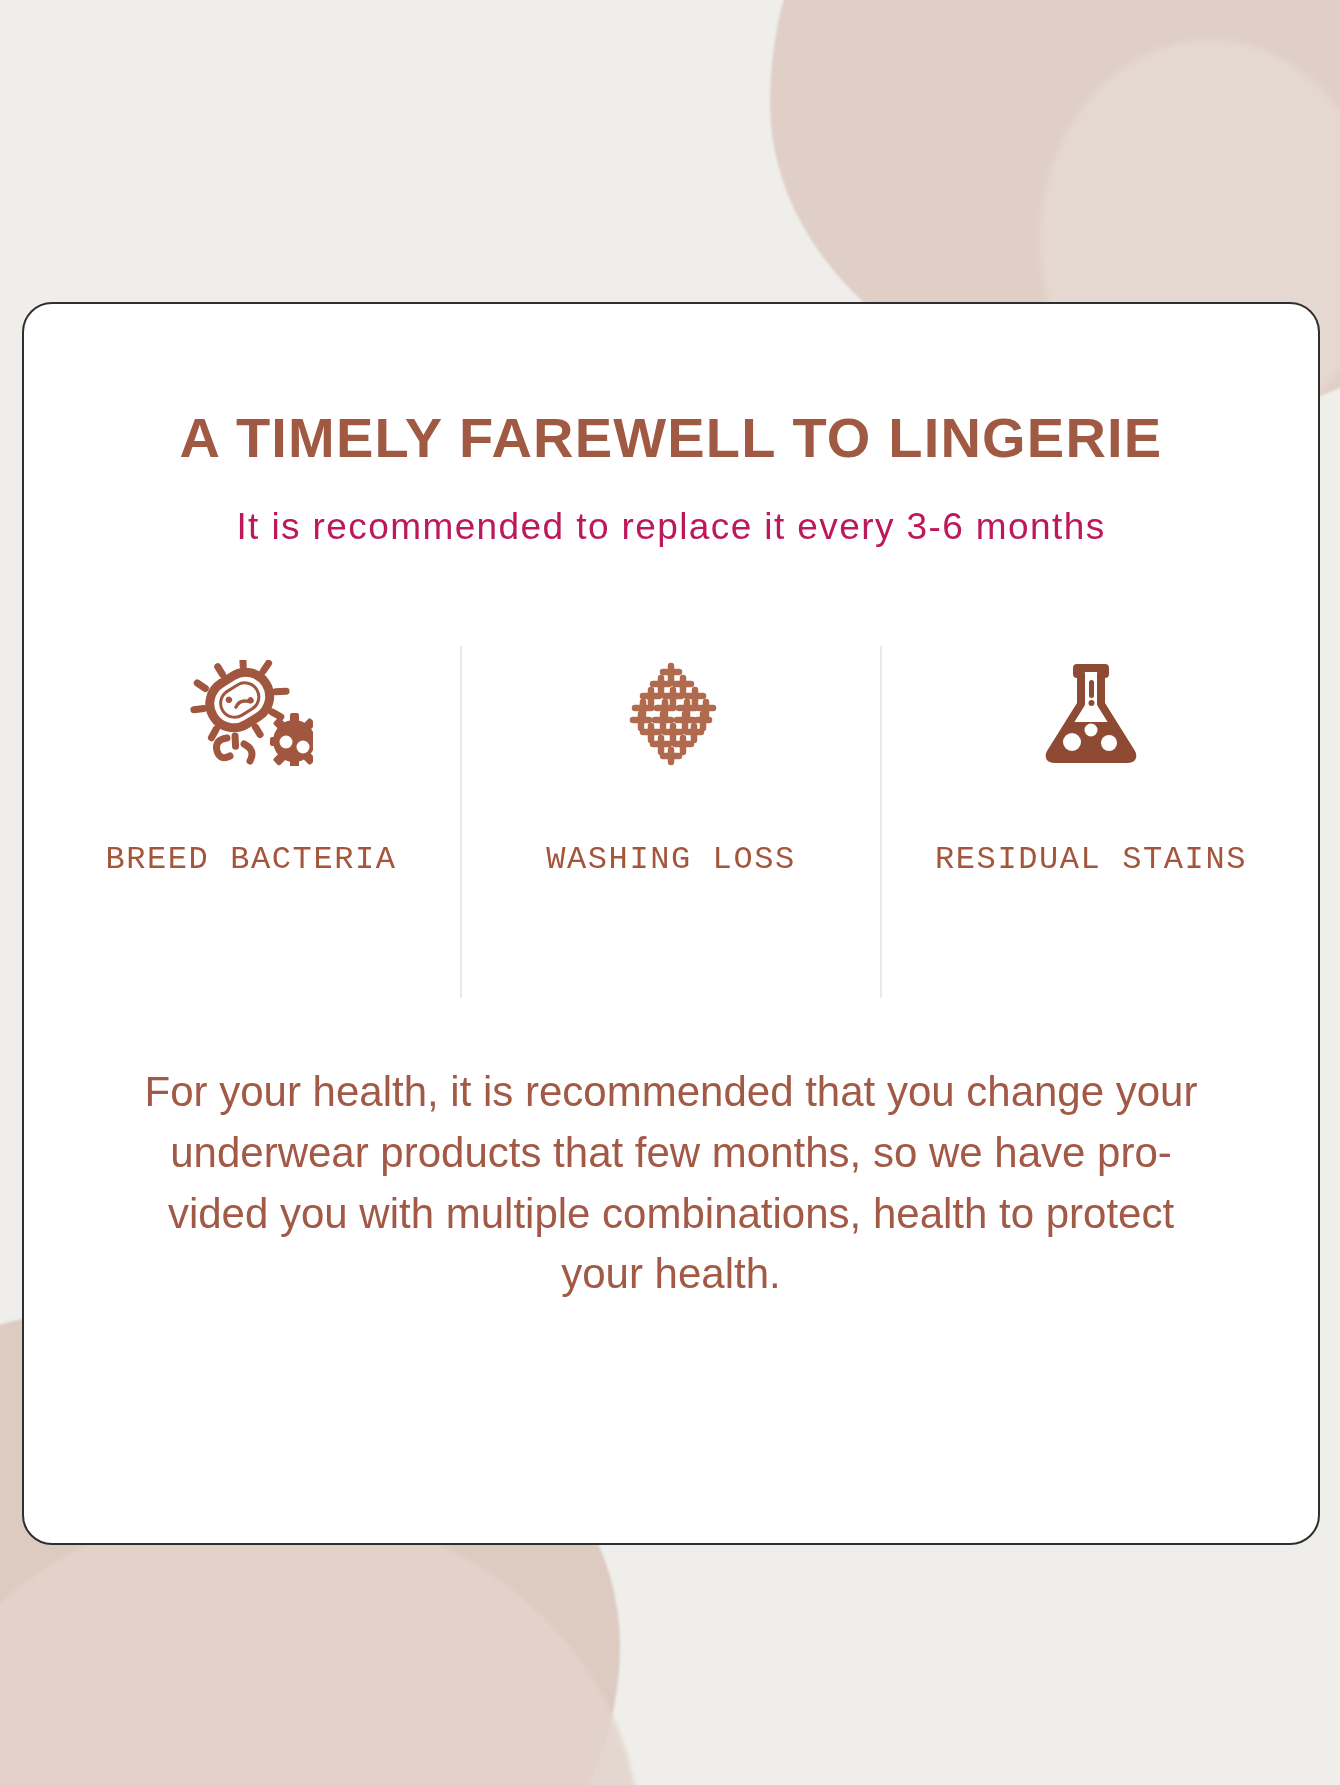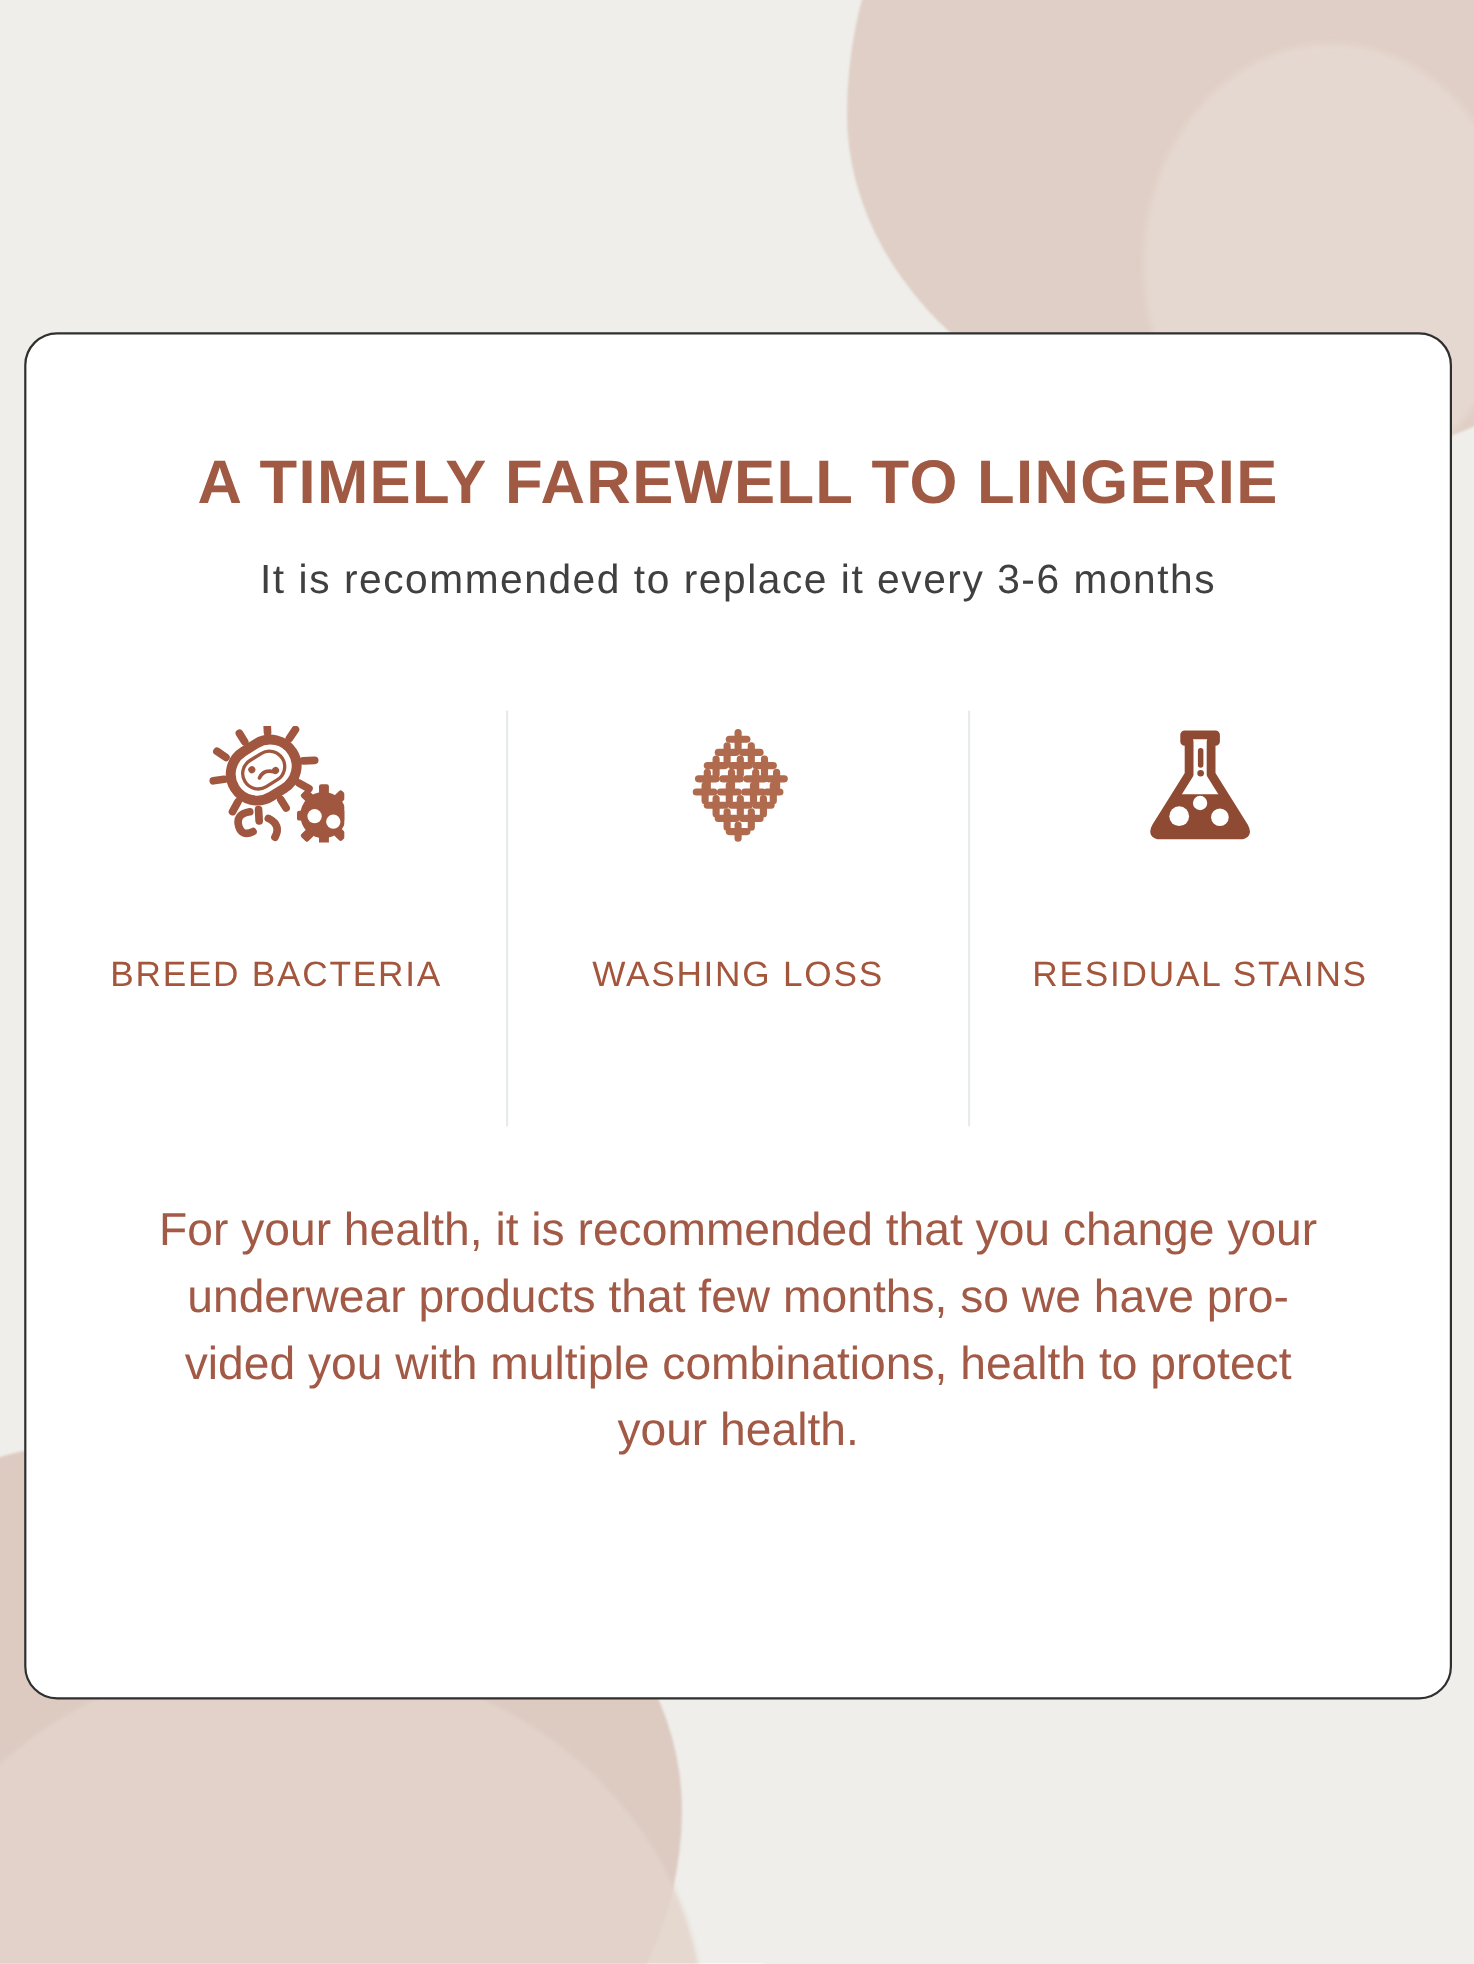--- a/index.html
+++ b/index.html
@@ -94,21 +94,21 @@
     color: #a05a44;
     text-align: center;
     line-height: 1.05;
   }
 
   .subtitle {
     margin-top: 38px;
     font-size: 37px;
     font-weight: 400;
     letter-spacing: 1.4px;
-    color: #404040;
+    color: #be185d;
     text-align: center;
   }
 
   
   .features {
     margin-top: 98px;
     width: 1258px;
     display: flex;
     align-items: stretch;
     justify-content: space-between;
@@ -126,25 +126,26 @@
   .feature + .feature { border-left: 2px solid #e7eceb; }
 
   .feature-icon {
     height: 110px;
     display: flex;
     align-items: center;
     justify-content: center;
   }
 
   .feature-label {
-    margin-top: 99px;
+    margin-top: 73px;
     font-size: 32px;
     letter-spacing: 1.6px;
     color: #a4563c;
     white-space: nowrap;
+    font-family: Liberation Mono, monospace;
   }
 
   .feature-spacer { height: 120px; }
 
   
   .paragraph {
     margin-top: 64px;
     width: 1165px;
     text-align: center;
     font-size: 42px;

